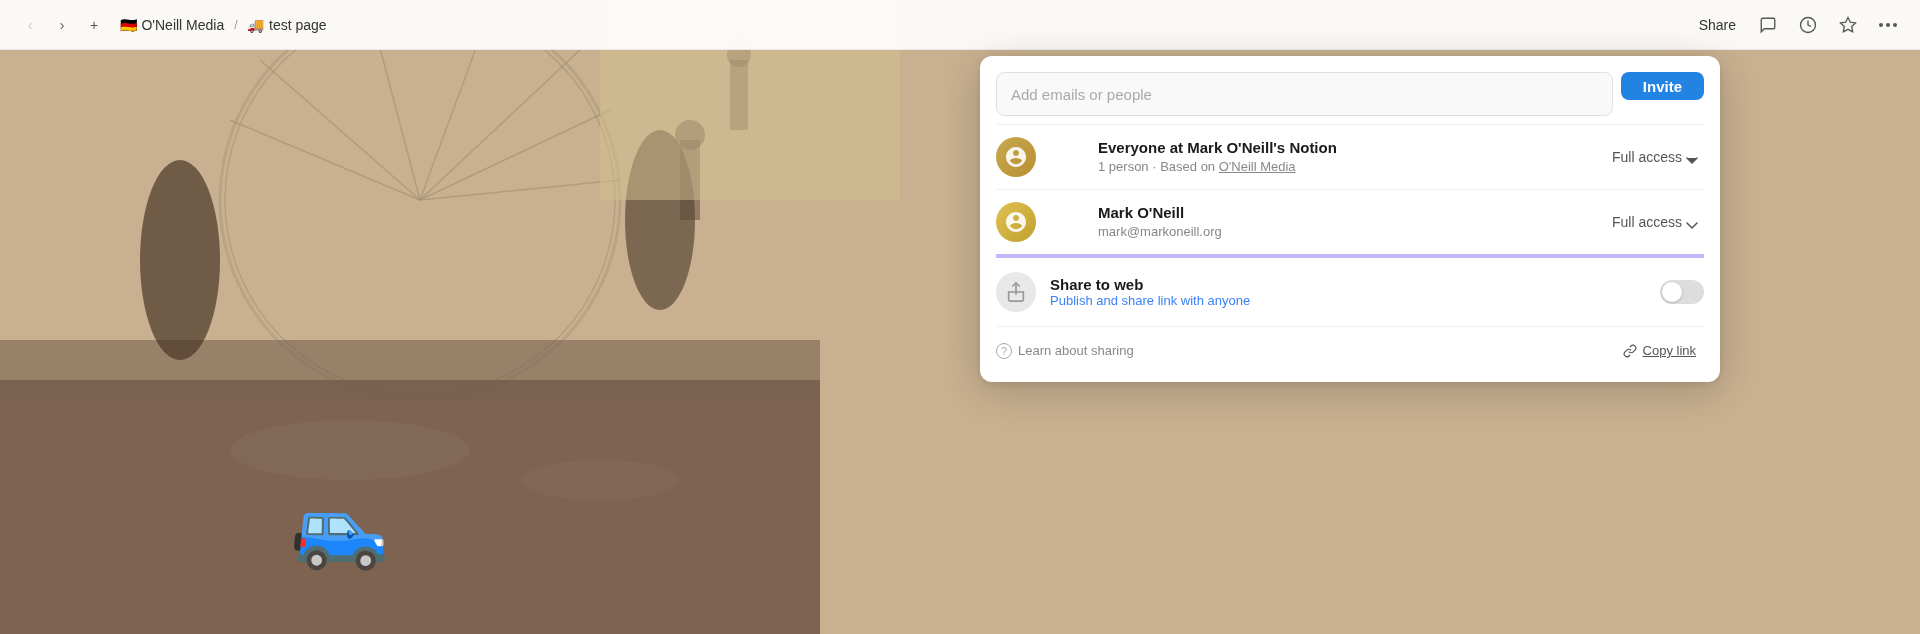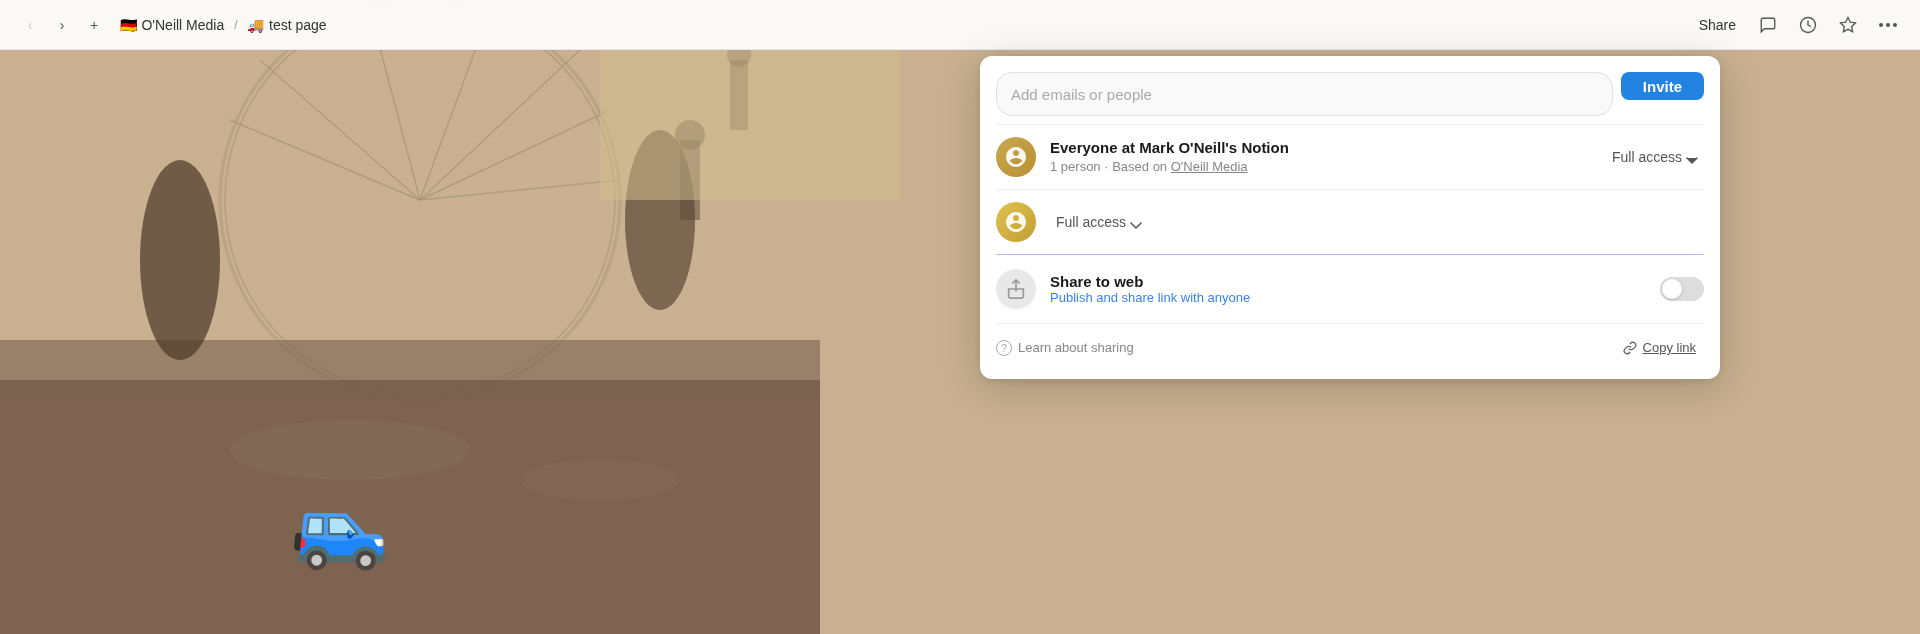--- a/index.html
+++ b/index.html
@@ -126,21 +126,21 @@
     .search-row {
       display: flex;
       gap: 8px;
       margin-bottom: 8px;
     }
 
     .search-input {
       flex: 1;
       height: 44px;
       border: 1.5px solid #e0e0e0;
-      border-radius: 16px;
+      border-radius: 8px;
       padding: 0 14px;
       font-size: 15px;
       color: #333;
       outline: none;
       background: #f9f9f9;
     }
     .search-input::placeholder { color: #aaa; }
 
     .invite-btn {
       height: 28px;
@@ -168,20 +168,21 @@
       margin-right: 14px;
       flex-shrink: 0;
       overflow: hidden;
       background: #ddd;
       display: flex; align-items: center; justify-content: center;
       font-size: 18px;
     }
 
     .user-info {
       flex: 1;
+      margin-left: 48px;
     }
 
     .user-name {
       font-size: 15px;
       font-weight: 600;
       color: #1a1a1a;
       line-height: 1.3;
     }
 
     .user-sub {
@@ -205,21 +206,21 @@
       cursor: pointer;
       padding: 4px 6px;
       border-radius: 4px;
     }
 
     
     .web-row {
       display: flex;
       align-items: center;
       padding: 14px 0;
-      border-top: 1px solid #c4b5fd;
+      border-top: 4px solid #c4b5fd;
       justify-content: center;
     }
 
     .web-icon {
       width: 40px; height: 40px;
       border-radius: 50%;
       background: #e8e8e8;
       display: flex; align-items: center; justify-content: center;
       margin-right: 14px;
       flex-shrink: 0;
@@ -440,20 +441,24 @@
           </svg>
       </div>
     </div>
 
     <div class="user-row">
       <div class="user-avatar avatar-mark">
         <svg width="24" height="24" viewBox="0 0 24 24" fill="white" opacity="0.9">
           <path d="M12 2C6.48 2 2 6.48 2 12s4.48 10 10 10 10-4.48 10-10S17.52 2 12 2zm0 3c1.66 0 3 1.34 3 3s-1.34 3-3 3-3-1.34-3-3 1.34-3 3-3zm0 14.2c-2.5 0-4.71-1.28-6-3.22.03-1.99 4-3.08 6-3.08 1.99 0 5.97 1.09 6 3.08-1.29 1.94-3.5 3.22-6 3.22z"></path>
         </svg>
       </div>
+      <div class="user-info">
+        <div class="user-name">Mark O'Neill</div>
+        <div class="user-sub">mark@markoneill.org</div>
+      </div>
       <div class="access-dropdown">
         <span>Full access</span>
         <svg width="12" height="8" viewBox="0 0 12 8">
             <path d="M1 1l5 5 5-5" stroke="#555" stroke-width="1.5" fill="none" stroke-linecap="round"></path>
           </svg>
       </div>
     </div>
 
     <div class="web-row">
       <div class="web-icon">

